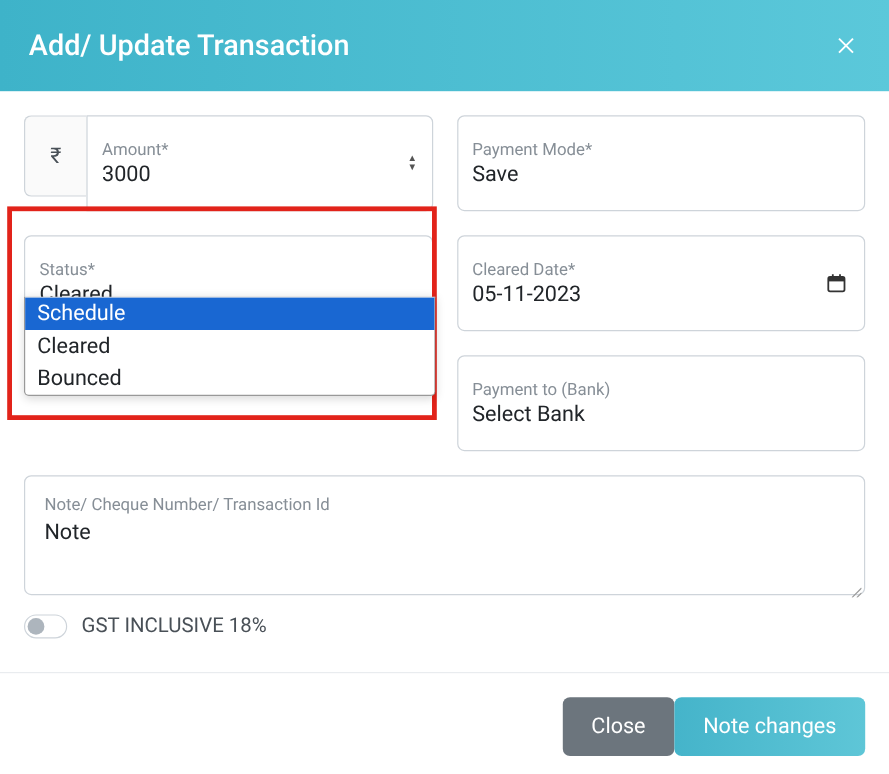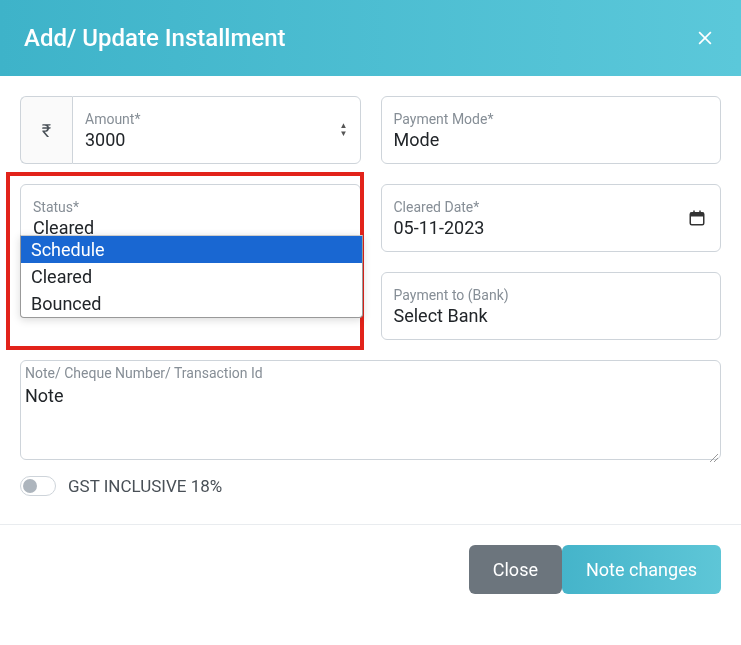--- a/index.html
+++ b/index.html
@@ -61,21 +61,21 @@
       align-items: center;
       justify-content: center;
       font-size: 18px;
       color: #495057;
       background: #fafafa;
     }
     .field-box {
       border: 1px solid #ced4da;
       border-radius: 6px;
       padding: 8px 12px;
-      height: 68px;
+      height: 80px;
       display: flex;
       flex-direction: column;
       justify-content: center;
       position: relative;
     }
     .amount-group .field-box {
       border-radius: 0 6px 6px 0;
       flex: 1;
     }
     .field-label {
@@ -113,21 +113,21 @@
       position: absolute;
       right: 14px;
       top: 50%;
       transform: translateY(-50%);
       width: 18px;
       height: 18px;
     }
     .note-box {
       border: 1px solid #ced4da;
       border-radius: 6px;
-      padding: 4px;
+      padding: 16px;
       height: 100px;
       position: relative;
       resize: both;
     }
     .note-label {
       font-size: 14px;
       color: #868e96;
       margin-bottom: 4px;
     }
     .note-content {
@@ -220,21 +220,21 @@
     }
     .dropdown-option.highlighted {
       background: #1967d2;
       color: #fff;
     }
   </style>
 </head>
 <body>
 
 <div class="modal-header">
-  <div class="modal-title">Add/ Update Installment</div>
+  <div class="modal-title">Add/ Update Transaction</div>
   <div class="close-icon">
     <svg viewBox="0 0 24 24" width="20" height="20" fill="none" stroke="white" stroke-width="2">
       <line x1="5" y1="5" x2="19" y2="19"></line>
       <line x1="19" y1="5" x2="5" y2="19"></line>
     </svg>
   </div>
 </div>
 
 <div class="modal-body">
 
@@ -248,21 +248,21 @@
         <div class="field-value">3000</div>
         <div class="spinner-controls">
           <div class="spinner-btn">▲</div>
           <div class="spinner-btn">▼</div>
         </div>
       </div>
     </div>
     <div class="col">
       <div class="field-box">
         <div class="field-label">Payment Mode*</div>
-        <div class="field-value">Mode</div>
+        <div class="field-value">Save</div>
       </div>
     </div>
   </div>
 
   <div class="row">
     <div class="col dropdown-wrapper">
       <div class="field-box">
         <div class="field-label">Status*</div>
         <div class="field-value">Cleared</div>
       </div>

